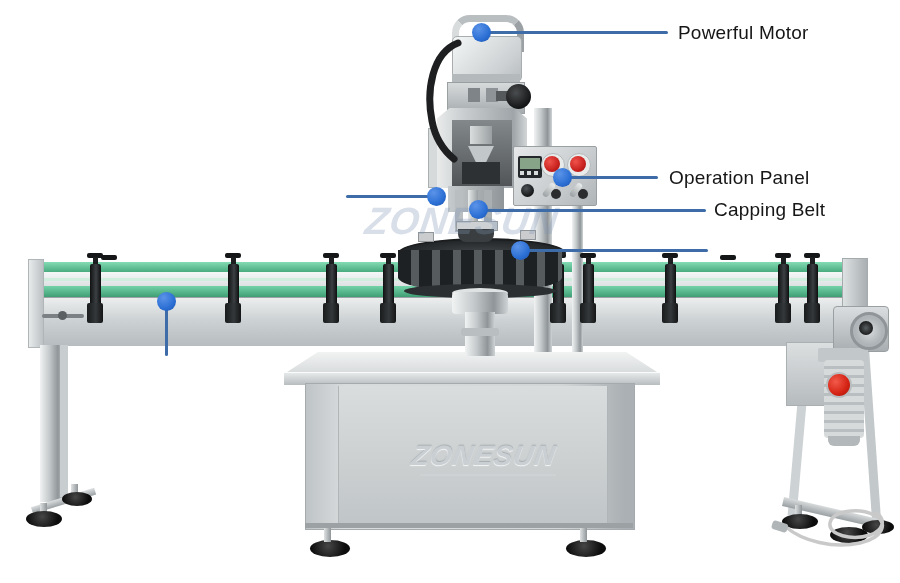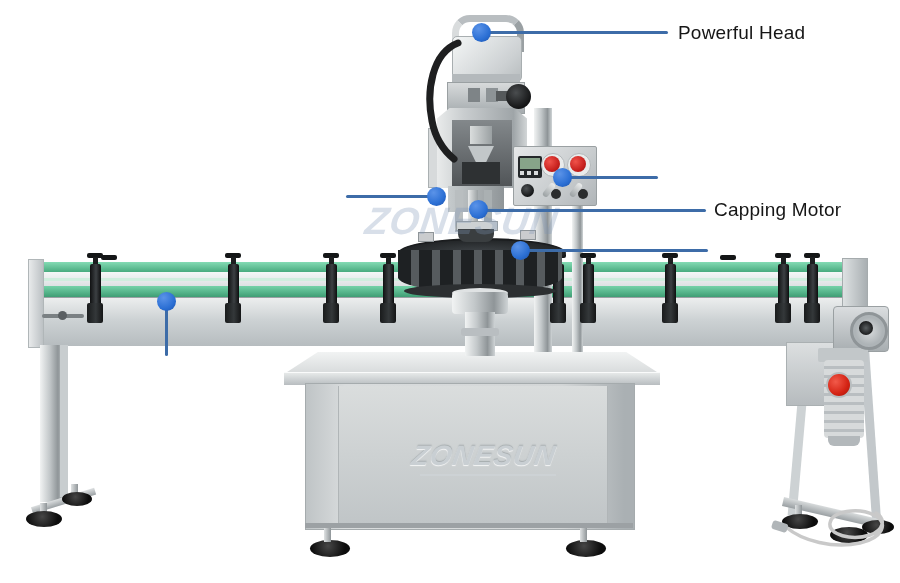--- a/index.html
+++ b/index.html
@@ -286,28 +286,29 @@
   <div class="ebtn-base" style="left:567px;top:153px"></div>
   <div class="ebtn" style="left:570px;top:156px"></div>
   <div class="abs panel-knob"></div>
   <div class="toggle-base" style="left:551px;top:189px"></div>
   <div class="toggle-lever" style="left:546px;top:182px"></div>
   <div class="toggle-base" style="left:578px;top:189px"></div>
   <div class="toggle-lever" style="left:573px;top:182px"></div>
 
   <div class="ann-line" style="left:488px;top:31px;width:180px"></div>
   <div class="ann-dot" style="left:472px;top:23px"></div>
-  <div class="ann-label" style="left:678px;top:22px">Powerful Head</div>
+  <div class="ann-label" style="left:678px;top:22px">Powerful Motor</div>
 
   <div class="ann-line" style="left:568px;top:176px;width:90px"></div>
   <div class="ann-dot" style="left:553px;top:168px"></div>
+  <div class="ann-label" style="left:669px;top:167px">Operation Panel</div>
 
   <div class="ann-line" style="left:484px;top:209px;width:222px"></div>
   <div class="ann-dot" style="left:469px;top:200px"></div>
-  <div class="ann-label" style="left:714px;top:199px">Capping Motor</div>
+  <div class="ann-label" style="left:714px;top:199px">Capping Belt</div>
 
   <div class="ann-line" style="left:526px;top:249px;width:182px"></div>
   <div class="ann-dot" style="left:511px;top:241px"></div>
 
   <div class="ann-line" style="left:346px;top:195px;width:86px"></div>
   <div class="ann-dot" style="left:427px;top:187px"></div>
 
   <div class="ann-line vert" style="left:165px;top:308px;height:48px"></div>
   <div class="ann-dot" style="left:157px;top:292px"></div>
 

